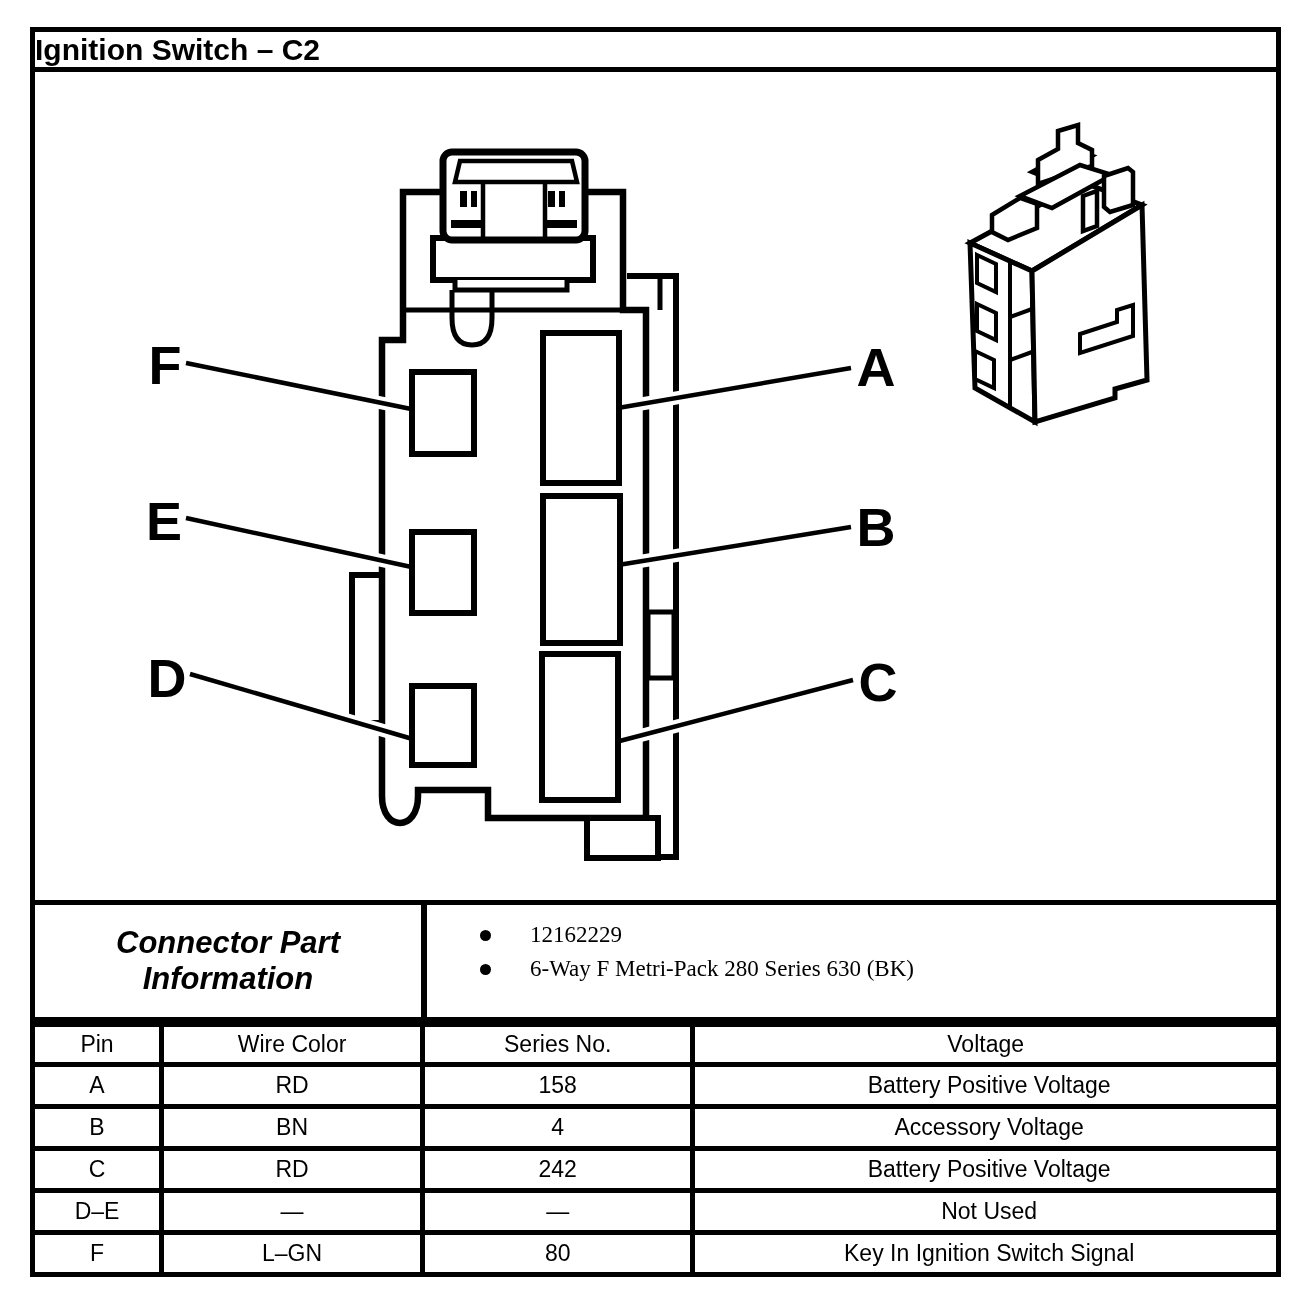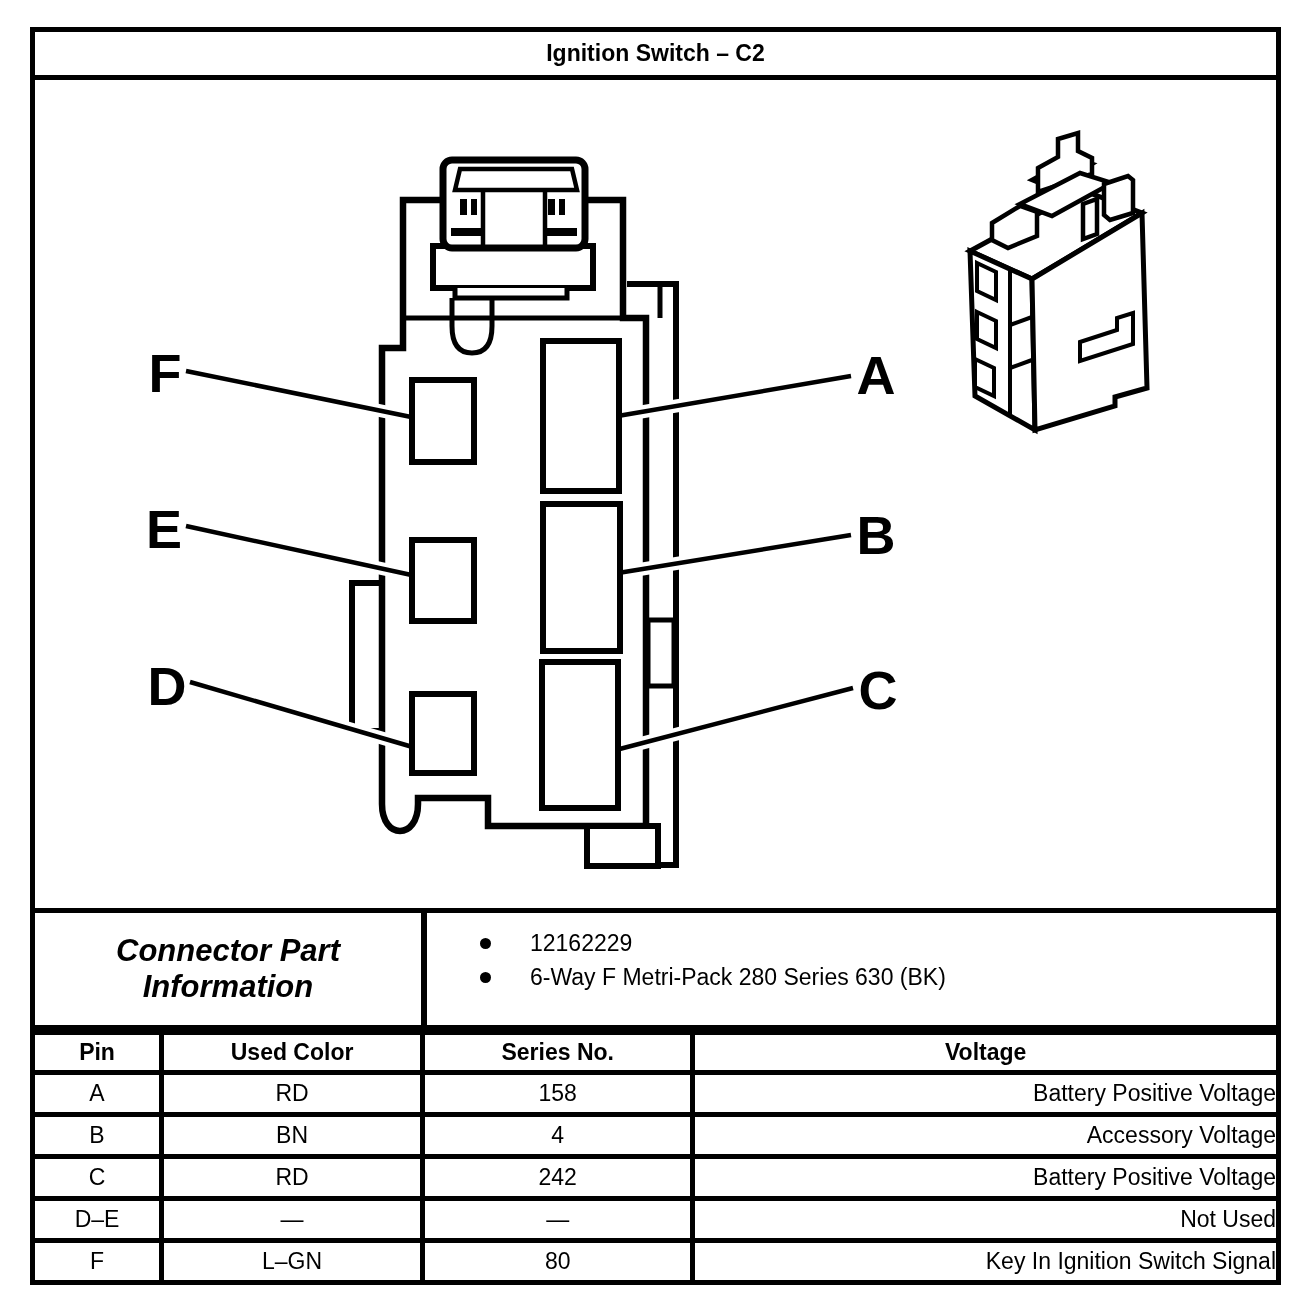--- a/index.html
+++ b/index.html
@@ -4,53 +4,53 @@
 <style>
   html,body{margin:0;padding:0;background:#ffffff;}
   body{
     width:1312px;height:1304px;position:relative;
     font-family:"Liberation Sans", sans-serif;color:#000;
     -webkit-font-smoothing:none;
   }
   .sheet{position:absolute;left:30px;top:27px;width:1251px;}
   .box{box-sizing:border-box;border:5px solid #000;background:#fff;}
   .title-bar{
-    height:53px;display:flex;align-items:center;justify-content:center;
-    font-size:23px;font-weight:bold;
+    height:45px;display:flex;align-items:center;
+    font-size:30px;font-weight:bold;
   }
   .diagram-box{
     height:833px;border-top:none;position:relative;overflow:hidden;
   }
   .diagram-box svg{position:absolute;left:0;top:0;}
   .cpi{
     height:117px;border-top:none;display:flex;align-items:stretch;
   }
   .cpi-left{
     width:386px;border-right:6px solid #000;flex:none;
     display:flex;align-items:center;justify-content:center;
     font-size:31px;font-weight:bold;text-align:center;font-style:italic;
   }
-  .cpi-right{flex:1;padding-top:13px;font-size:23px;}
+  .cpi-right{flex:1;padding-top:13px;font-size:23px;font-family:Liberation Serif, serif;}
   .bullet-line{display:flex;align-items:center;height:34px;}
   .bullet-dot{
     width:11px;height:11px;border-radius:50%;background:#000;
     margin-left:53px;flex:none;
   }
   .bullet-text{margin-left:39px;white-space:nowrap;}
   table.pin-table{
     width:1251px;border-collapse:collapse;table-layout:fixed;
     font-size:23px;margin-top:0;
   }
   table.pin-table th, table.pin-table td{
     border:5px solid #000;text-align:center;padding:0;
     overflow:hidden;white-space:nowrap;
   }
-  table.pin-table th{height:35px;font-weight:bold;}
+  table.pin-table th{height:35px;font-weight:normal;}
   table.pin-table td{height:37px;font-weight:normal;}
-  table.pin-table td.fn{text-align:right;padding-left:7px;}
+  table.pin-table td.fn{text-align:center;padding-left:7px;}
   .col-pin{width:128px;}
   .col-wire{width:259px;}
   .col-circ{width:268px;}
   .col-func{width:581px;}
   text.pin-letter{font-family:"Liberation Sans", sans-serif;font-size:54px;font-weight:bold;fill:#000;}
 </style>
 </head>
 <body>
 
 <div class="sheet">
@@ -187,21 +187,21 @@
   <table class="pin-table">
     <colgroup>
       <col class="col-pin">
         <col class="col-wire">
         <col class="col-circ">
         <col class="col-func">
     </colgroup>
     <thead>
       <tr>
         <th>Pin</th>
-        <th>Used Color</th>
+        <th>Wire Color</th>
         <th>Series No.</th>
         <th>Voltage</th>
       </tr>
     </thead>
     <tbody>
       <tr>
         <td>A</td>
         <td>RD</td>
         <td>158</td>
         <td class="fn">Battery Positive Voltage</td>

